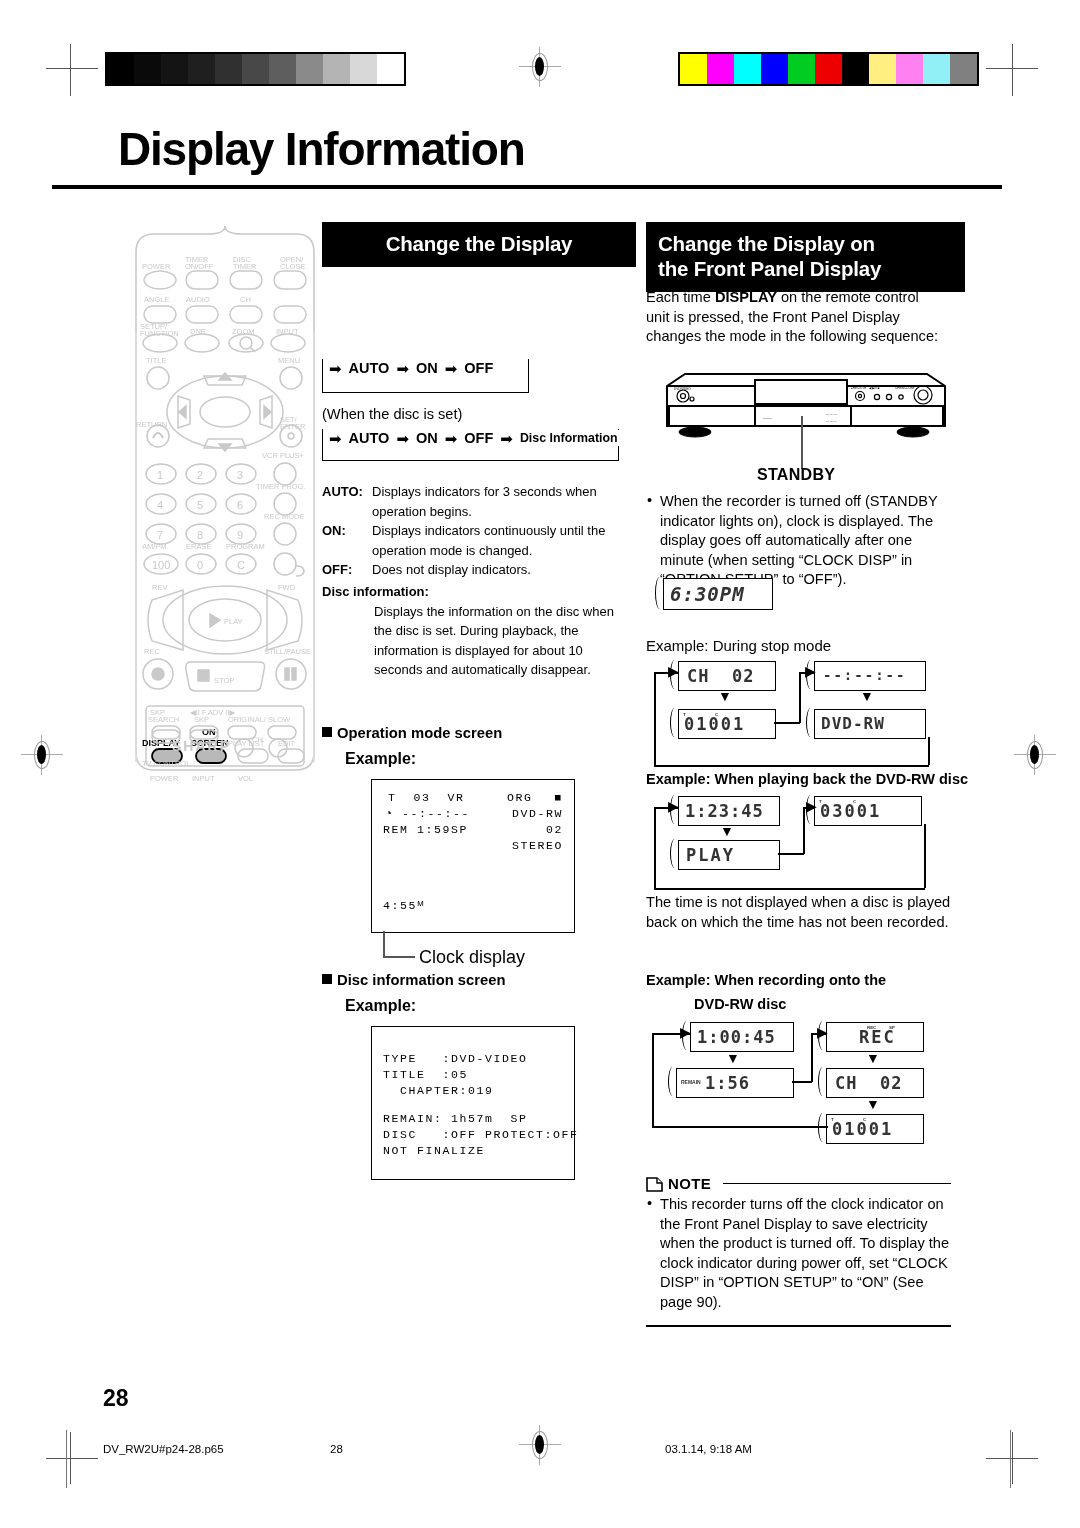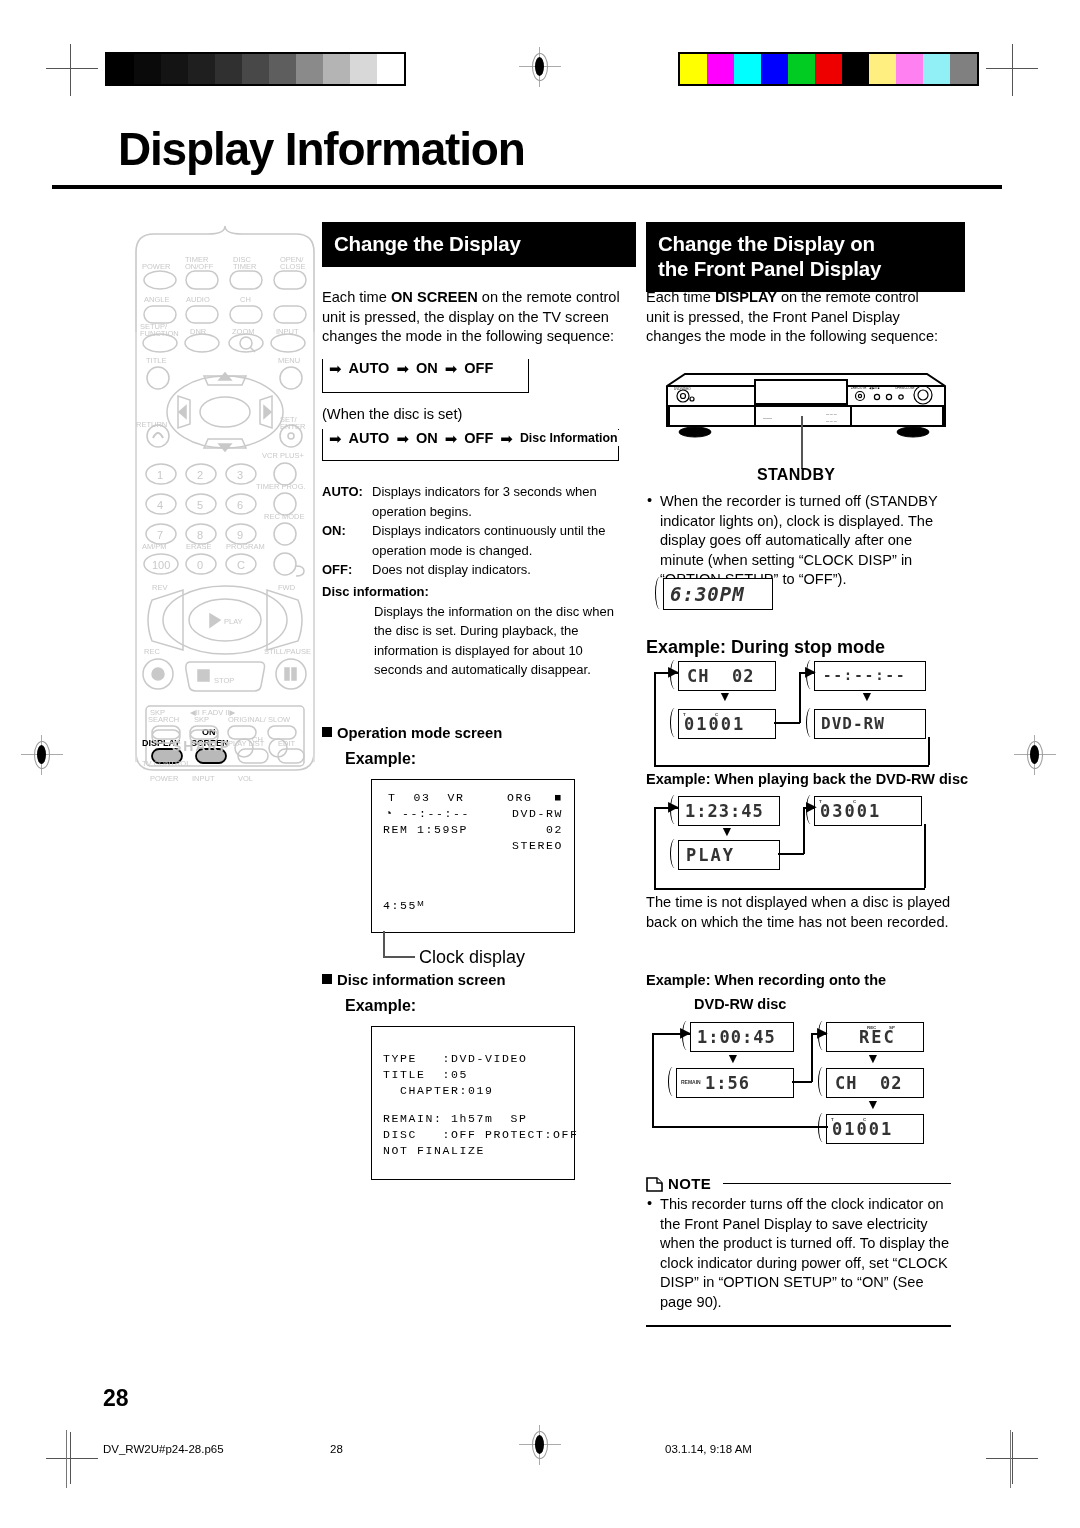--- a/index.html
+++ b/index.html
@@ -330,27 +330,24 @@
         <circle cx="116" cy="40" r="9"></circle>
           <circle cx="150" cy="40" r="9"></circle>
       </g>
       <g fill="#c9c9c9" font-family="Liberation Sans, sans-serif" font-size="7.5">
         <text x="124" y="34">CH</text>
           <text x="14" y="58">TV CONTROL</text>
       </g>
     </svg>
   </div>
 
-  <div class="banner" style="left:322px;top:222px;width:290px;">
+  <div class="banner" style="left:322px;top:222px;width:290px;text-align:center;">
     <div>Change the Display</div>
   </div>
 
-  <div class="col" style="left:322px;top:288px;width:300px;">
-    <p><span>Each time </span><b>ON SCREEN</b><span> on the remote control unit is pressed, the display on the TV screen changes the mode in the following sequence:</span></p>
-  </div>
 
   <div class="seq" style="left:322px;top:370px;width:205px;height:22px;">
     <div class="capL"></div>
       <div class="capR"></div>
     <div class="row" style="left:4px;">
       <span class="arr">➡</span>
       <span class="lbl">AUTO</span>
       <span class="arr">➡</span>
       <span class="lbl">ON</span>
       <span class="arr">➡</span>
@@ -479,21 +476,21 @@
     <ul class="bul">
         <li>When the recorder is turned off (STANDBY indicator lights on), clock is displayed. The display goes off automatically after one minute (when setting “CLOCK DISP” in “OPTION SETUP” to “OFF”).</li>
       </ul>
   </div>
 
   <div class="lcd" style="left:663px;top:578px;width:108px;height:30px;">
     <div class="tab"></div>
     <div class="seg" style="left:6px;top:4px;font-size:19px;letter-spacing:1px;font-style:italic;">6:30PM</div>
   </div>
 
-  <div style="position:absolute;left:646px;top:637px;font-weight:bold;font-size:18px;">Example: During stop mode</div>
+  <div style="position:absolute;left:646px;top:637px;font-weight:normal;font-size:15px;">Example: During stop mode</div>
 
   <div class="lcd" style="left:678px;top:661px;width:96px;height:28px;">
     <div class="tab"></div>
     <div class="seg" style="left:8px;top:4px;font-size:17px;letter-spacing:1px;">CH  02</div>
   </div>
   <div class="lcd" style="left:678px;top:709px;width:96px;height:28px;">
     <div class="tab"></div>
     <div class="tag" style="left:4px;top:2px;">T</div>
       <div class="tag" style="left:36px;top:2px;">C</div>
     <div class="seg" style="left:5px;top:4px;font-size:17px;letter-spacing:2px;">01001</div>

